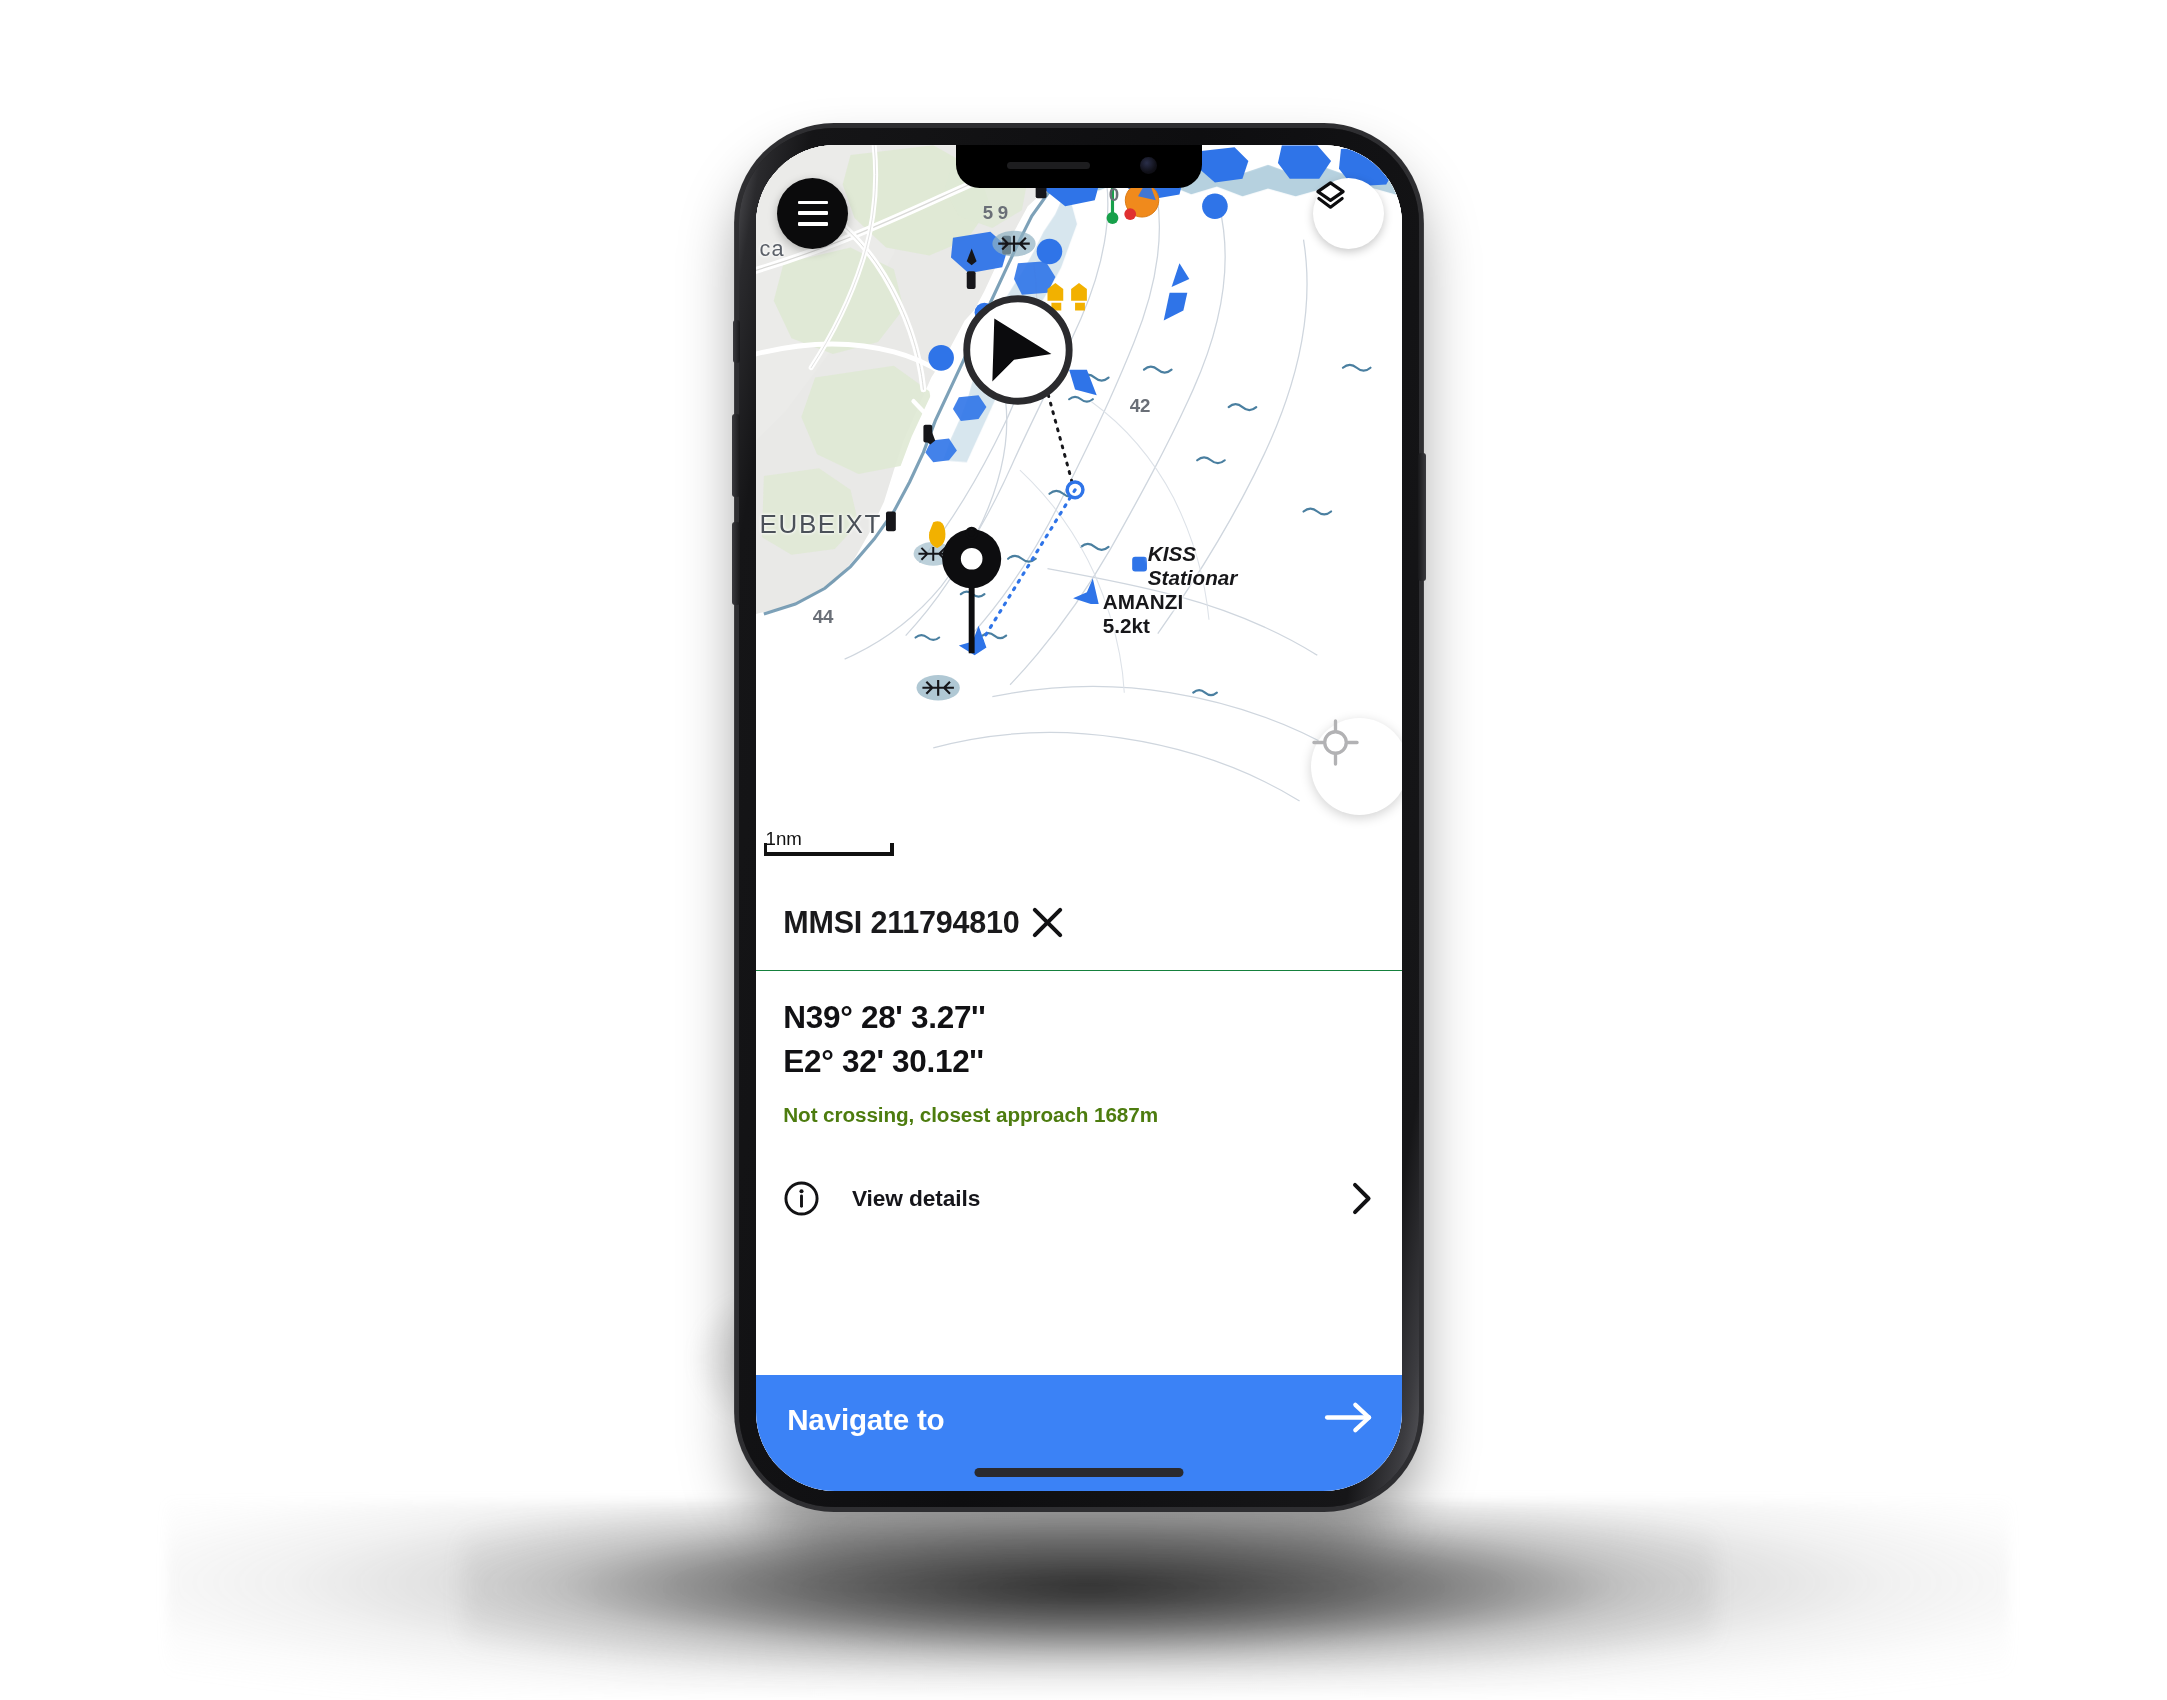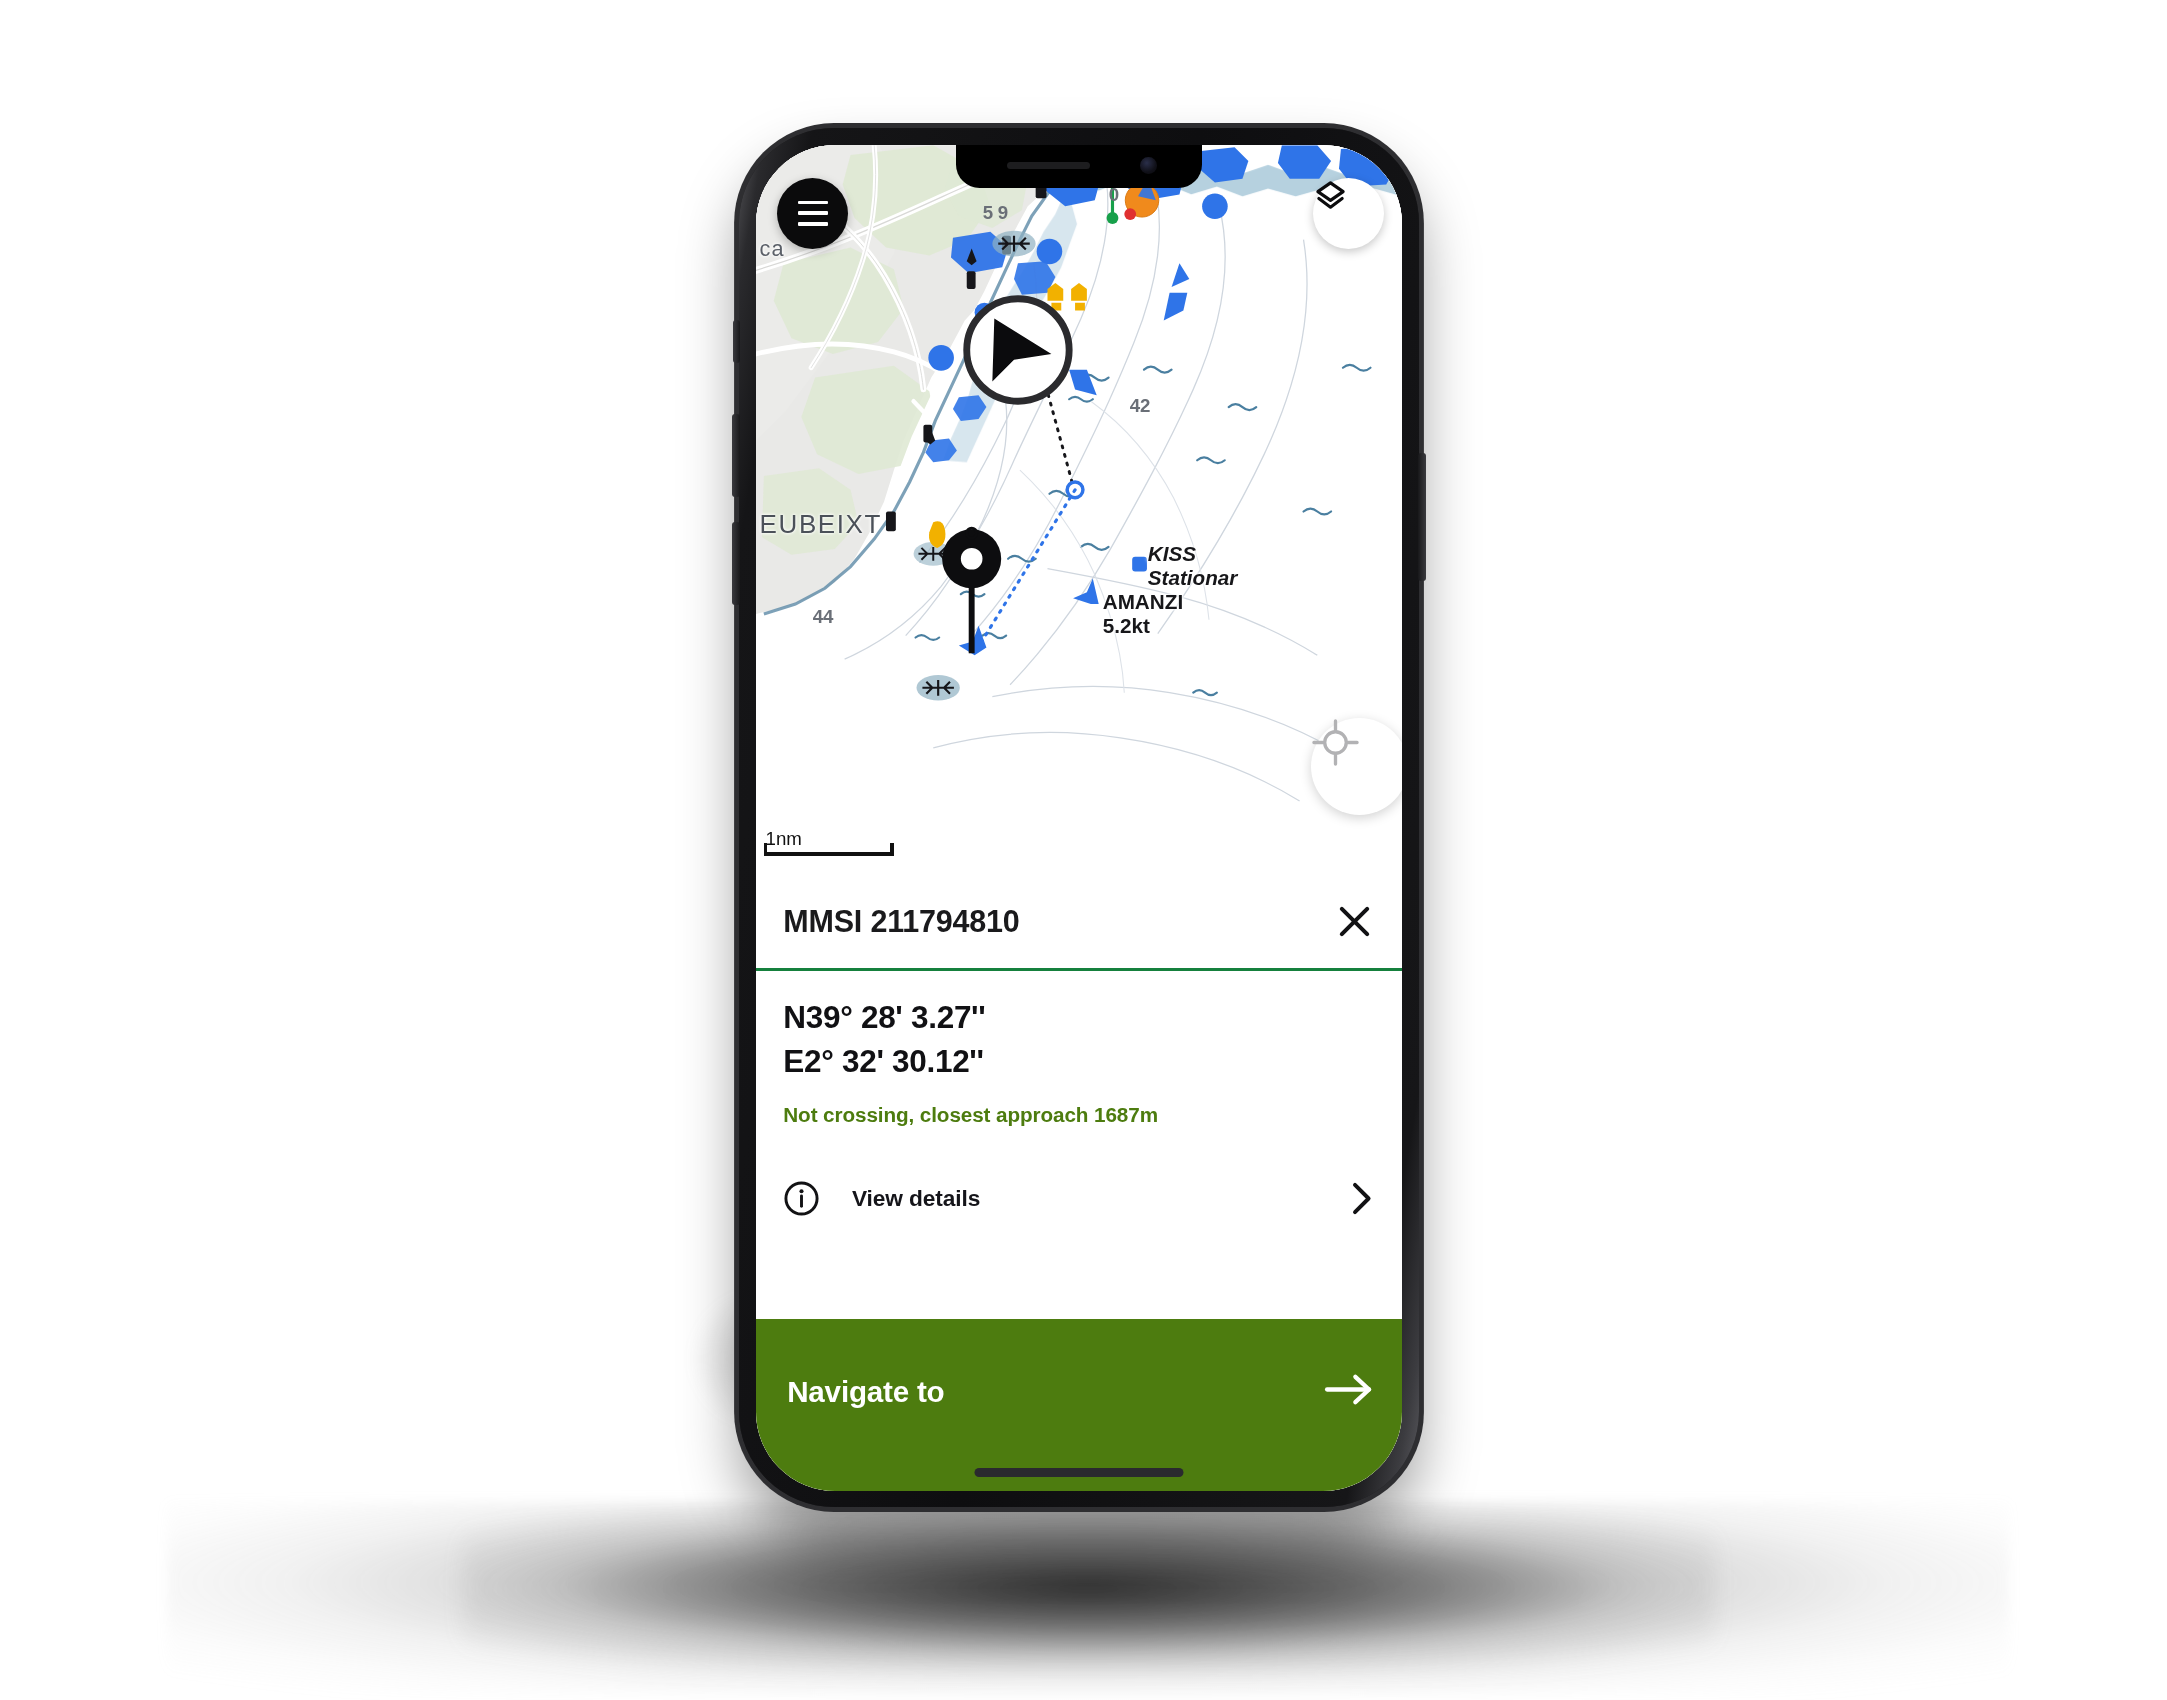--- a/index.html
+++ b/index.html
@@ -189,23 +189,23 @@
   
   .sheet {
     position:absolute; left:0; top: 731px;
     width: 646px; height: 615px;
     background:#fff;
     z-index: 25;
     display:flex; flex-direction: column;
   }
   .sheet-head {
     height: 95px;
-    display:flex; align-items:center; justify-content: space-between;
+    display:flex; align-items:center; 
     padding: 0 19.7px 0 27.6px;
-    border-bottom: 3px solid #15803d;
+    border-bottom: 1px solid #15803d;
   }
   .sheet-title {
     font-size: 30.5px; font-weight: 600; color: #1a1a1c;
     letter-spacing: -0.2px;
   }
   .close-btn {
     width: 55px; height: 55px;
     display:flex; align-items:center; justify-content:center;
     background: transparent; border: none; cursor: pointer;
   }
@@ -226,22 +226,22 @@
     cursor: pointer;
   }
   .details-row .ico { width: 51px; display:flex; align-items:center; }
   .details-row .txt {
     flex:1; font-size: 22.7px; font-weight: 700; color:#15151a;
     padding-left: 17.7px; letter-spacing:-0.1px;
   }
   .details-row .chev { width: 39px; display:flex; justify-content:flex-end; }
 
   .nav-cta {
-    height: 172px;
-    background: #4d7c0f;
+    height: 116px;
+    background: #3b82f6;
     display:flex; align-items:center; justify-content: space-between;
     padding: 0 25.6px 25.6px 31.5px;
     cursor: pointer;
   }
   .nav-cta .label {
     font-size: 29.6px; font-weight: 700; color:#fff; letter-spacing:-0.2px;
   }
   .home-ind {
     position:absolute; left: 50%; transform: translateX(-50%);
     bottom: 13.8px; width: 209px; height: 8.9px; border-radius: 4.9px;

